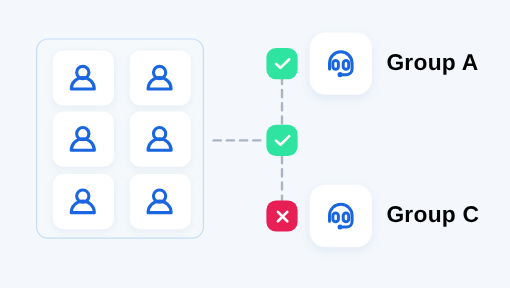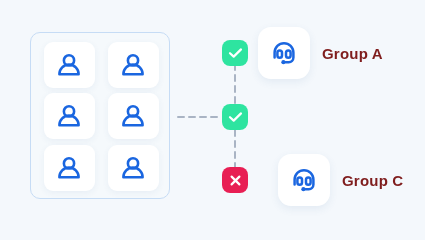--- a/index.html
+++ b/index.html
@@ -90,39 +90,39 @@
   
   .group-row {
     position: absolute;
     left: 258px;
     display: flex;
     align-items: center;
     gap: 12px;
   }
   #group-row-a { top: 27px; }
   #group-row-b { top: 91px; }
-  #group-row-c { top: 154px; margin-left: 20px; }
+  #group-row-c { top: 154px; }
 
   .agent-card {
     width: 52px;
     height: 52px;
     background: #ffffff;
     border-radius: 13px;
     box-shadow: 0 3px 8px rgba(60,100,160,0.09);
     display: flex;
     align-items: center;
     justify-content: center;
     flex: none;
   }
   .agent-card svg { display: block; }
 
   .group-label {
-    font-size: 15px;
+    font-size: 19px;
     font-weight: bold;
-    color: #7f1d1d;
+    color: #000000;
     letter-spacing: 0.2px;
     white-space: nowrap;
   }
 </style>
 </head>
 <body>
 
 <div id="stage">
 
   <div id="users-panel">

